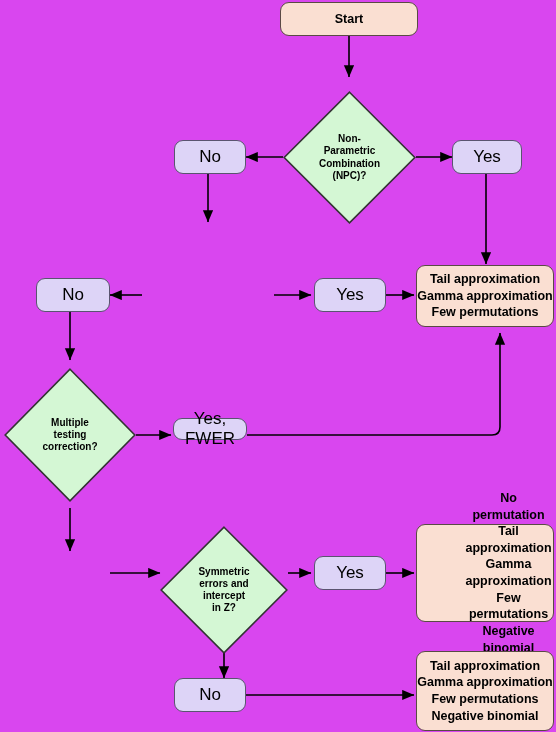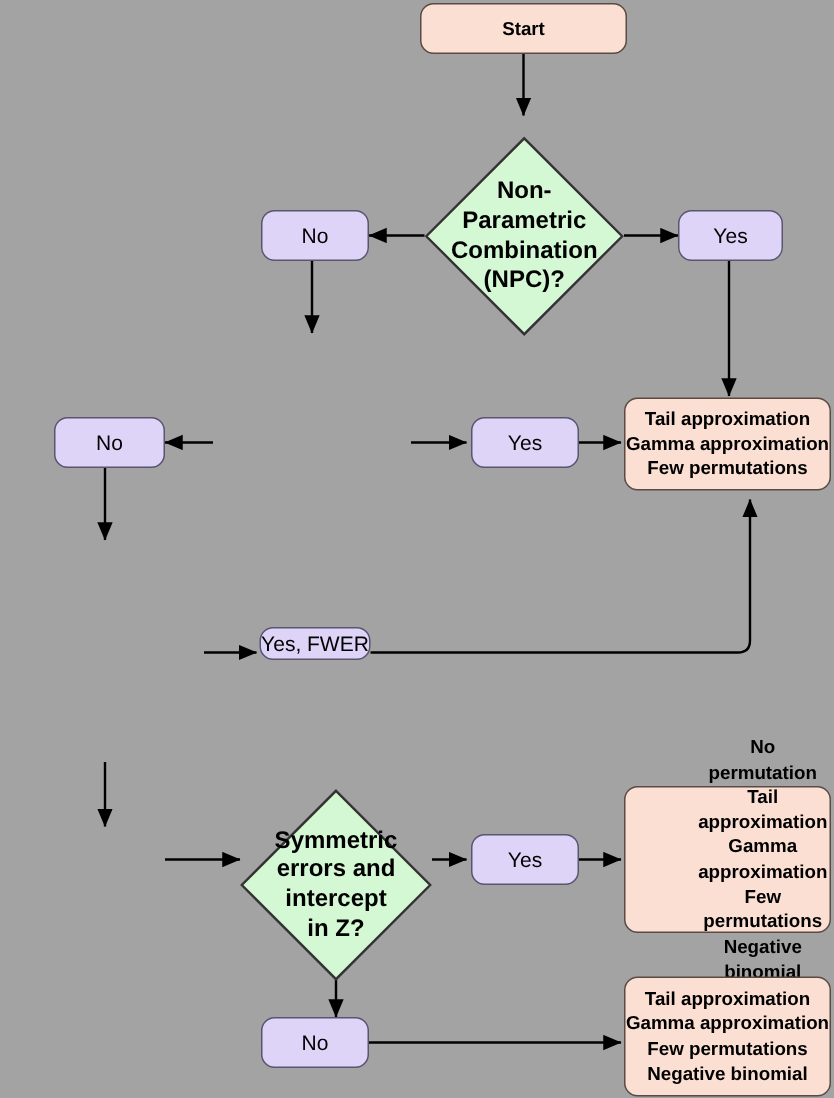--- a/index.html
+++ b/index.html
@@ -4,21 +4,21 @@
 <style>
   html, body {
     margin: 0;
     padding: 0;
     background: #ffffff;
   }
   #canvas {
     position: relative;
     width: 556px;
     height: 732px;
-    background: #a3a3a3;
+    background: #d946ef;
     overflow: hidden;
     font-family: "Liberation Sans", sans-serif;
   }
   #edges {
     position: absolute;
     left: 0;
     top: 0;
     width: 556px;
     height: 732px;
     pointer-events: none;
@@ -48,41 +48,41 @@
     border-color: #5a4a45;
     font-weight: bold;
     font-size: 12.5px;
     color: #000;
     line-height: 1.33;
   }
   .choice {
     background: #ddd4f7;
     border-color: #5a5470;
     font-weight: normal;
-    font-size: 14px;
+    font-size: 17px;
     color: #000;
   }
   .diamond-wrap {
     position: absolute;
   }
   .diamond-shape {
     position: absolute;
     left: 0; top: 0;
     width: 100%; height: 100%;
   }
   .diamond-label {
     position: absolute;
     left: 0; top: 0;
     width: 100%; height: 100%;
     display: flex;
     align-items: center;
     justify-content: center;
     text-align: center;
     font-weight: bold;
-    font-size: 16px;
+    font-size: 10px;
     color: #000;
     line-height: 1.22;
   }
   .lbl { display: block; white-space: pre-line; }
 </style>
 </head>
 <body>
 
 <div id="canvas">
 
@@ -162,20 +162,30 @@
   <div class="node rounded choice" style="left:314px; top:278px; width:72px; height:34px;">
     <span class="lbl">Yes</span>
   </div>
 
   <div class="node rounded outcome" style="left:416px; top:265px; width:138px; height:62px; flex-direction:column;">
     <span class="lbl">Tail approximation</span>
     <span class="lbl">Gamma approximation</span>
     <span class="lbl">Few permutations</span>
   </div>
 
+  <div class="diamond-wrap" style="left:4px; top:368px; width:132px; height:134px;">
+    <svg class="diamond-shape" viewBox="0 0 132 134" preserveAspectRatio="none">
+      <polygon points="66,1.2 130.8,67 66,132.8 1.2,67" fill="#d4f7d4" stroke="#333333" stroke-width="1.6"></polygon>
+    </svg>
+    <div class="diamond-label">
+      <span class="lbl">Multiple
+testing
+correction?</span>
+    </div>
+  </div>
 
   <div class="node rounded choice" style="left:173px; top:418px; width:74px; height:22px;">
     <span class="lbl">Yes, FWER</span>
   </div>
 
 
   <div class="diamond-wrap" style="left:160px; top:526px; width:128px; height:128px;">
     <svg class="diamond-shape" viewBox="0 0 128 128" preserveAspectRatio="none">
       <polygon points="64,1.2 126.8,64 64,126.8 1.2,64" fill="#d4f7d4" stroke="#333333" stroke-width="1.6"></polygon>
     </svg>

